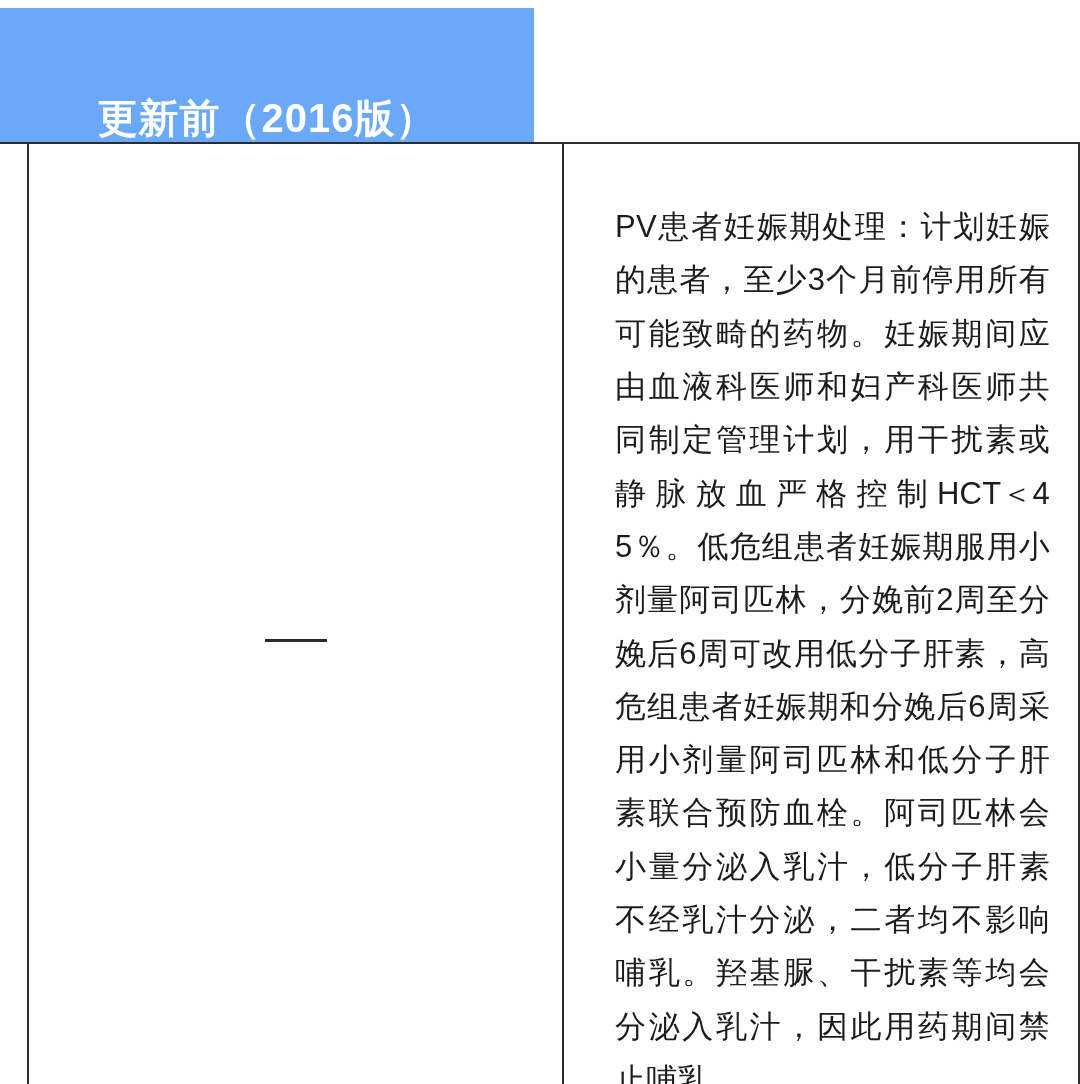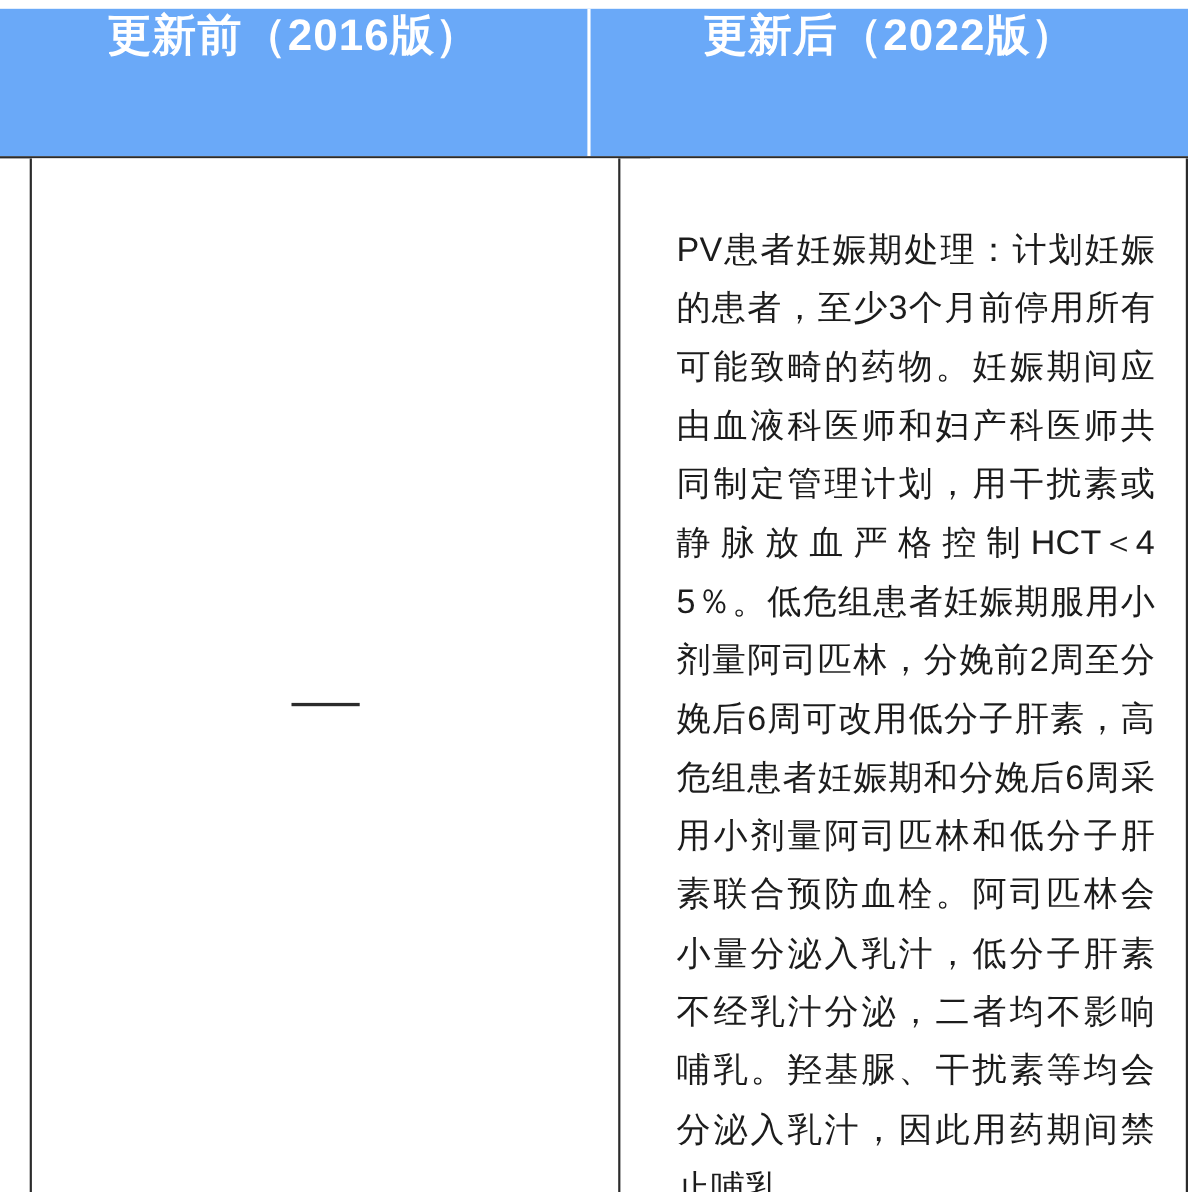--- a/index.html
+++ b/index.html
@@ -29,21 +29,21 @@
     flex-direction: column;
   }
   .thead {
     display: flex;
     height: 134px;
     flex: 0 0 134px;
   }
   .th {
     background: #6aa9f8;
     display: flex;
-    align-items: flex-start;
+    align-items: flex-end;
     justify-content: center;
     box-sizing: border-box;
   }
   .th-left {
     width: 537px;
     flex: 0 0 537px;
     border-right: 3px solid #ffffff;
   }
   .th-right {
     flex: 1 1 auto;
@@ -103,23 +103,20 @@
 </head>
 <body>
 
 <div class="page">
   <div class="table">
 
     <div class="thead">
       <div class="th th-left">
         <span class="th-text">更新前（2016版）</span>
       </div>
-      <div class="th th-right">
-        <span class="th-text">更新后（2022版）</span>
-      </div>
     </div>
 
     <div class="tbody">
       <div class="td td-left">
         <span class="dash"></span>
       </div>
       <div class="td td-right">
         <div class="body-text">PV患者妊娠期处理：计划妊娠的患者，至少3个月前停用所有可能致畸的药物。妊娠期间应由血液科医师和妇产科医师共同制定管理计划，用干扰素或静脉放血严格控制HCT＜45％。低危组患者妊娠期服用小剂量阿司匹林，分娩前2周至分娩后6周可改用低分子肝素，高危组患者妊娠期和分娩后6周采用小剂量阿司匹林和低分子肝素联合预防血栓。阿司匹林会小量分泌入乳汁，低分子肝素不经乳汁分泌，二者均不影响哺乳。羟基脲、干扰素等均会分泌入乳汁，因此用药期间禁止哺乳。</div>
       </div>
     </div>

